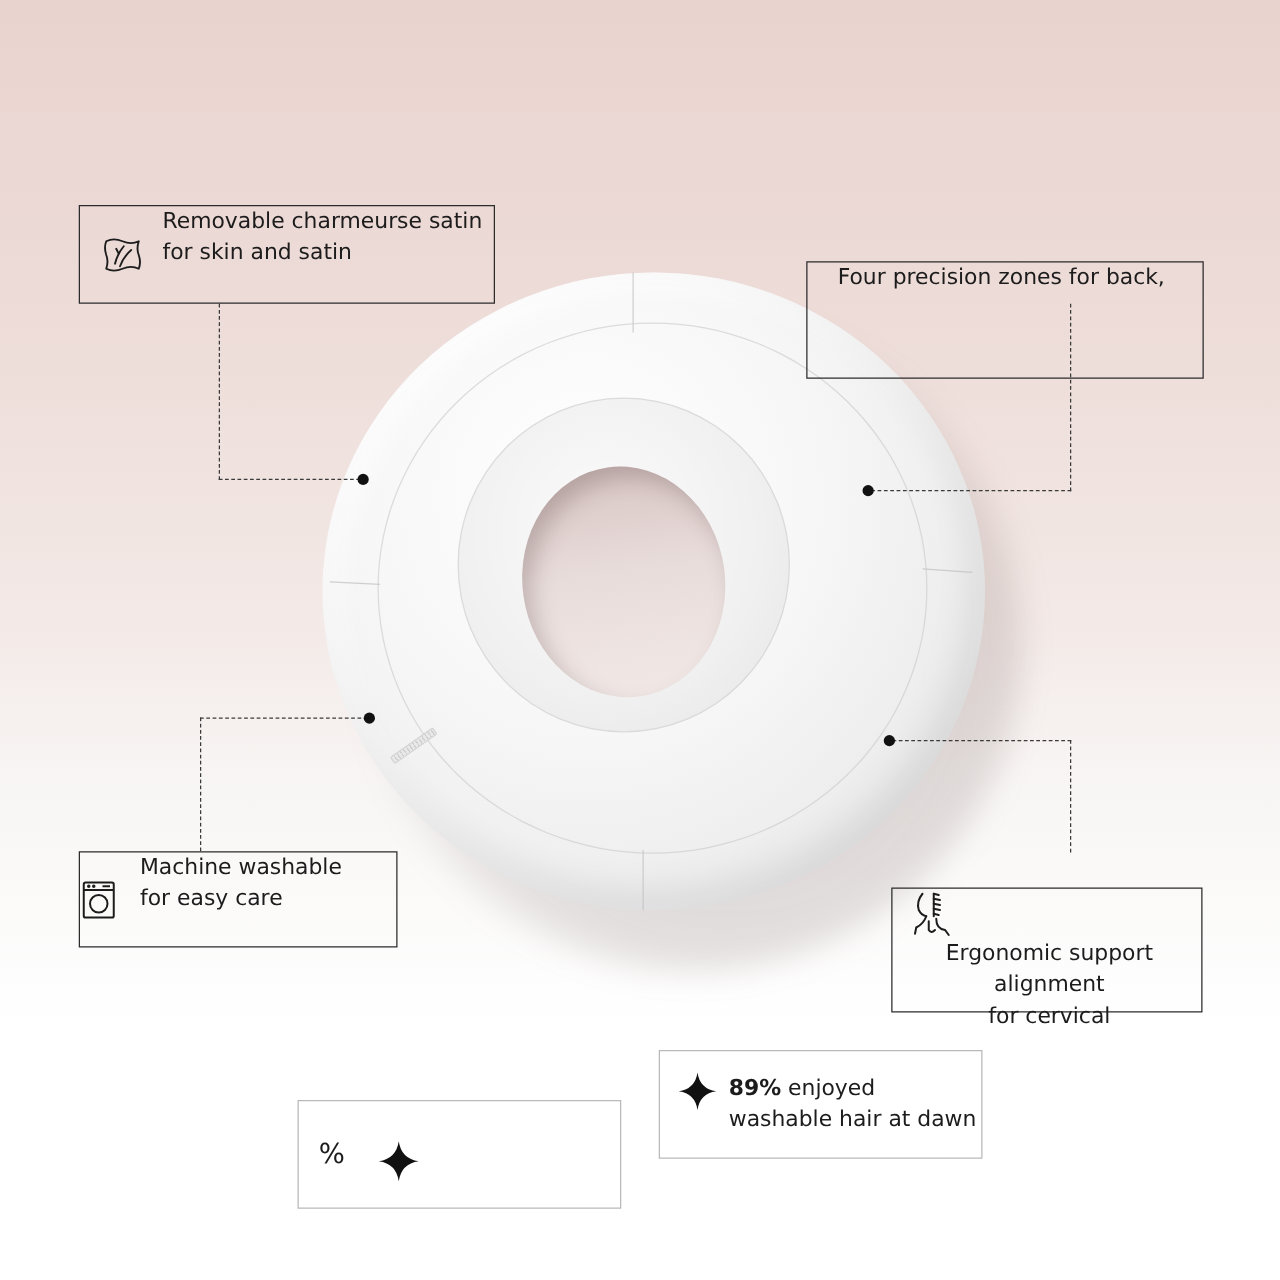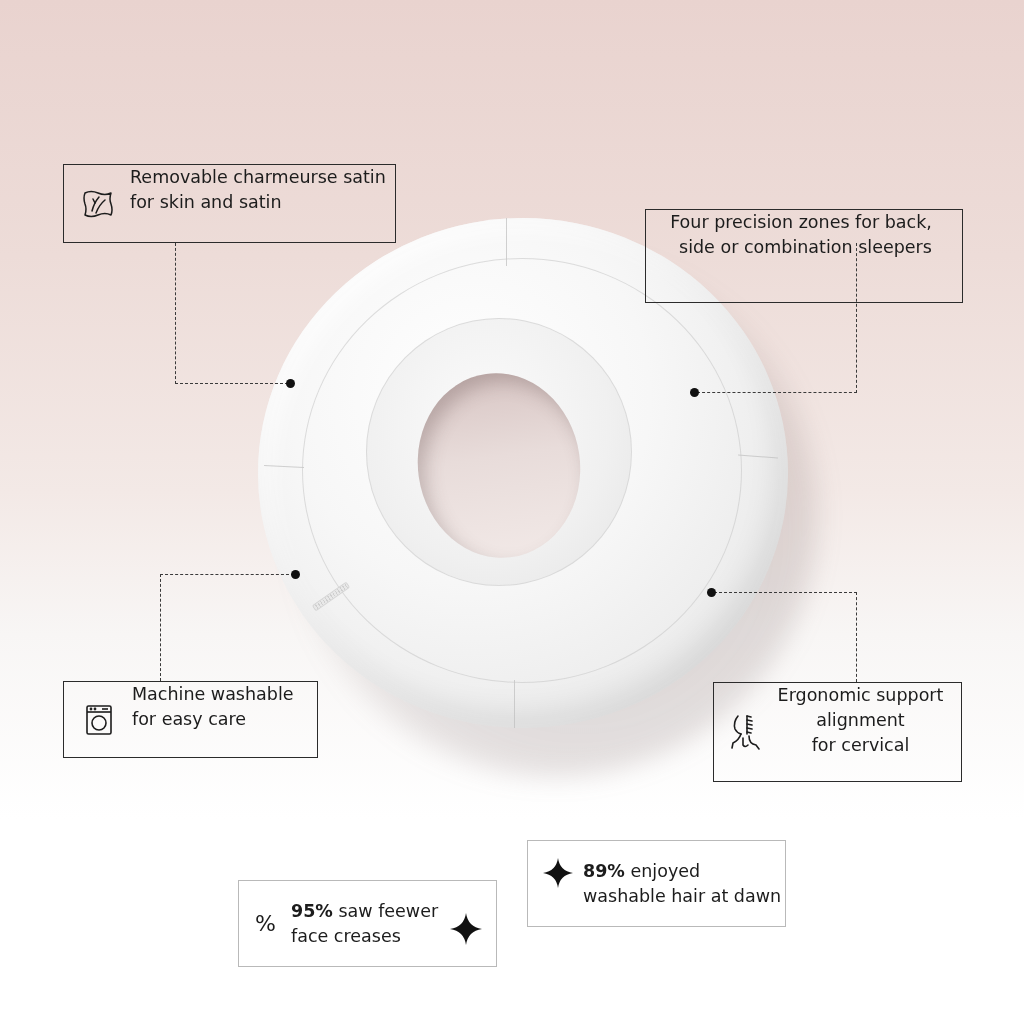--- a/index.html
+++ b/index.html
@@ -107,24 +107,24 @@
     }
     .callout .text { display: block; }
     .callout .text span { display: block; }
 
     #callout-satin { left: 63px; top: 164px; width: 333px; height: 79px; padding-left: 16px; }
     #callout-satin .icon { width: 36px; margin-right: 14px; }
 
     #callout-zones { left: 645px; top: 164px; width: 318px; height: 94px; justify-content: center; text-align: right; margin-top: 45px; }
     #callout-zones .text { padding-right: 20px; padding-left: 14px; }
 
-    #callout-wash { left: 63px; top: 681px; width: 255px; height: 77px; padding-left: 20px; }
+    #callout-wash { left: 63px; top: 681px; width: 255px; height: 77px; }
     #callout-wash .icon { width: 30px; margin-right: 18px; }
 
-    #callout-ergo { left: 713px; top: 682px; width: 249px; height: 100px; padding-left: 14px; }
+    #callout-ergo { left: 713px; top: 710px; width: 249px; height: 100px; padding-left: 14px; flex-direction: column; }
     #callout-ergo .icon { width: 36px; margin-right: 6px; }
     #callout-ergo .text { text-align: center; flex: 1; padding-right: 10px; }
 
     
     .stat {
       position: absolute;
       border: 1.5px solid #b9b9b9;
       background: rgba(255,255,255,0.6);
       display: flex;
       align-items: center;
@@ -184,21 +184,20 @@
   </span>
   <span class="text">
     <span>Removable charmeurse satin</span>
     <span>for skin and satin</span>
   </span>
 </div>
 
 <div class="callout" id="callout-zones">
   <span class="text">
     <span>Four precision zones for back,</span>
-    <span>side or combination sleepers</span>
   </span>
 </div>
 
 <div class="callout" id="callout-wash">
   <span class="icon">
     <svg width="28" height="32" viewBox="0 0 28 32" fill="none" stroke="#1c1c1c" stroke-width="1.6">
       <rect x="2" y="2" width="24" height="28" rx="1.5"></rect>
       <line x1="2" y1="8" x2="26" y2="8"></line>
       <circle cx="14" cy="19" r="7"></circle>
       <circle cx="6" cy="5" r="0.6" fill="#1c1c1c"></circle>
@@ -229,24 +228,20 @@
   </span>
   <span class="text">
     <span>Ergonomic support</span>
     <span>alignment</span>
     <span>for cervical</span>
   </span>
 </div>
 
 <div class="stat" id="stat-creases">
   <span class="pct-icon">%</span>
-  <span class="text">
-    <span><strong>95%</strong><span style="display:inline"> saw feewer</span></span>
-    <span>face creases</span>
-  </span>
   <span class="sparkle">
     <svg width="32" height="32" viewBox="0 0 32 32">
         <path d="M16 0 Q18 14 32 16 Q18 18 16 32 Q14 18 0 16 Q14 14 16 0 Z" fill="#111"></path>
       </svg>
   </span>
 </div>
 
 <div class="stat" id="stat-hair">
   <span class="sparkle">
     <svg width="30" height="30" viewBox="0 0 32 32">

